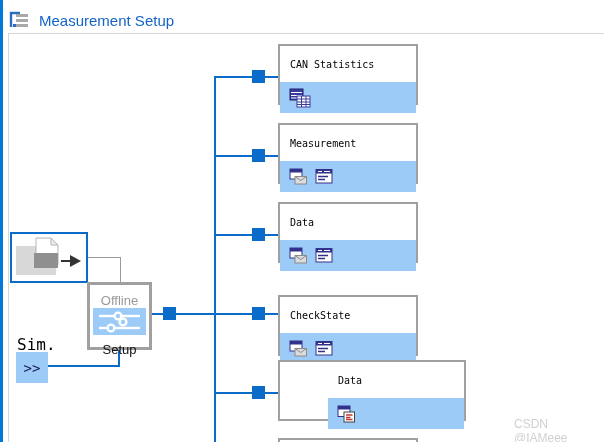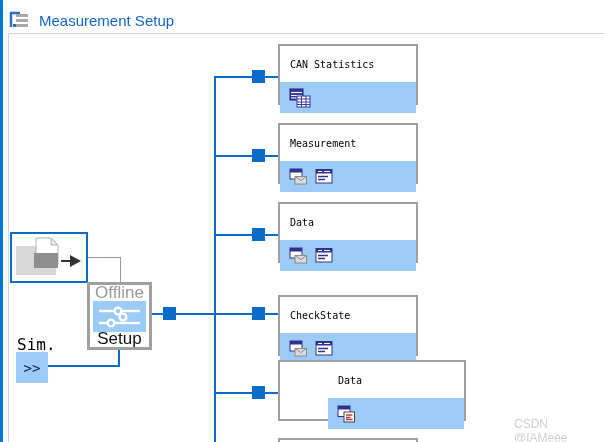--- a/index.html
+++ b/index.html
@@ -24,21 +24,21 @@
   .node{width:13px;height:13px;background:#0a6cc8;}
 
   
   .source-block{left:10px;top:232px;width:74px;height:47px;border:2px solid #0a6cc8;
     background:#fff;display:flex;align-items:center;justify-content:center;}
 
   
   .switch-block{left:87px;top:282px;width:59px;height:60px;border:3px solid #a0a0a0;
     background:#fff;display:flex;flex-direction:column;align-items:center;justify-content:space-between;
     padding:1px 0;}
-  .switch-label{font-size:17px;line-height:14px;}
+  .switch-label{font-size:13px;line-height:14px;margin-top:8px;}
   .switch-label.offline{color:#9a9a9a;}
   .switch-label.online{color:#111;}
   .switch-glyph{width:53px;height:31px;background:#9dcbf7;display:flex;align-items:center;justify-content:center;}
 
   
   .sim-label{left:17px;top:335px;font-family:"DejaVu Sans Mono",monospace;font-size:16px;color:#000;}
   .sim-button{left:16px;top:352px;width:32px;height:31px;background:#9dcbf7;
     display:flex;align-items:center;justify-content:center;
     font-family:"DejaVu Sans Mono",monospace;font-size:14px;color:#15154d;cursor:pointer;}
 

